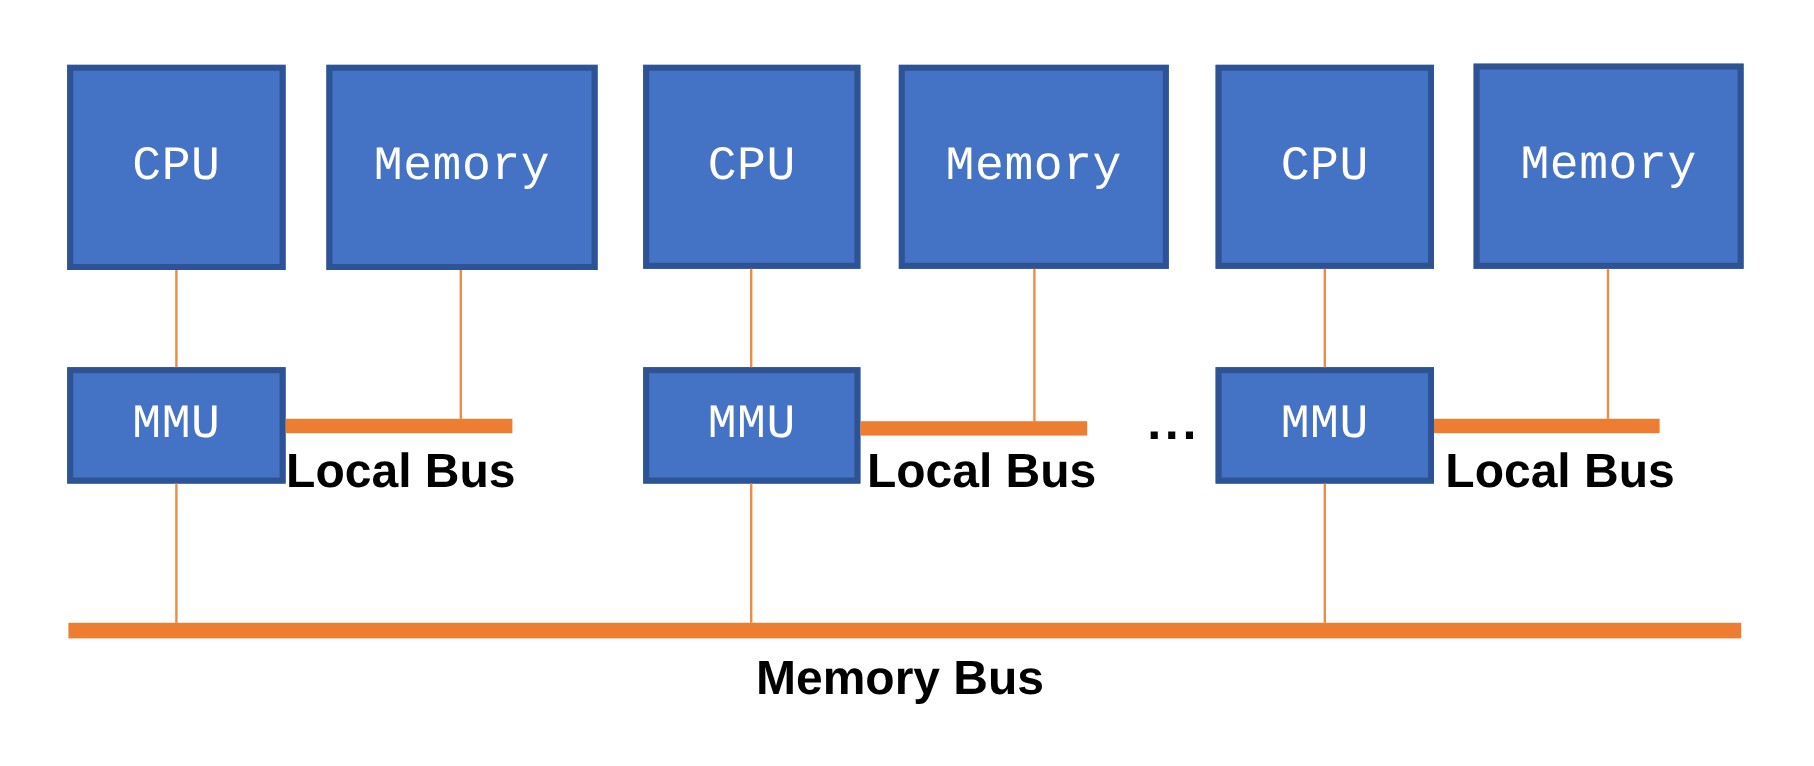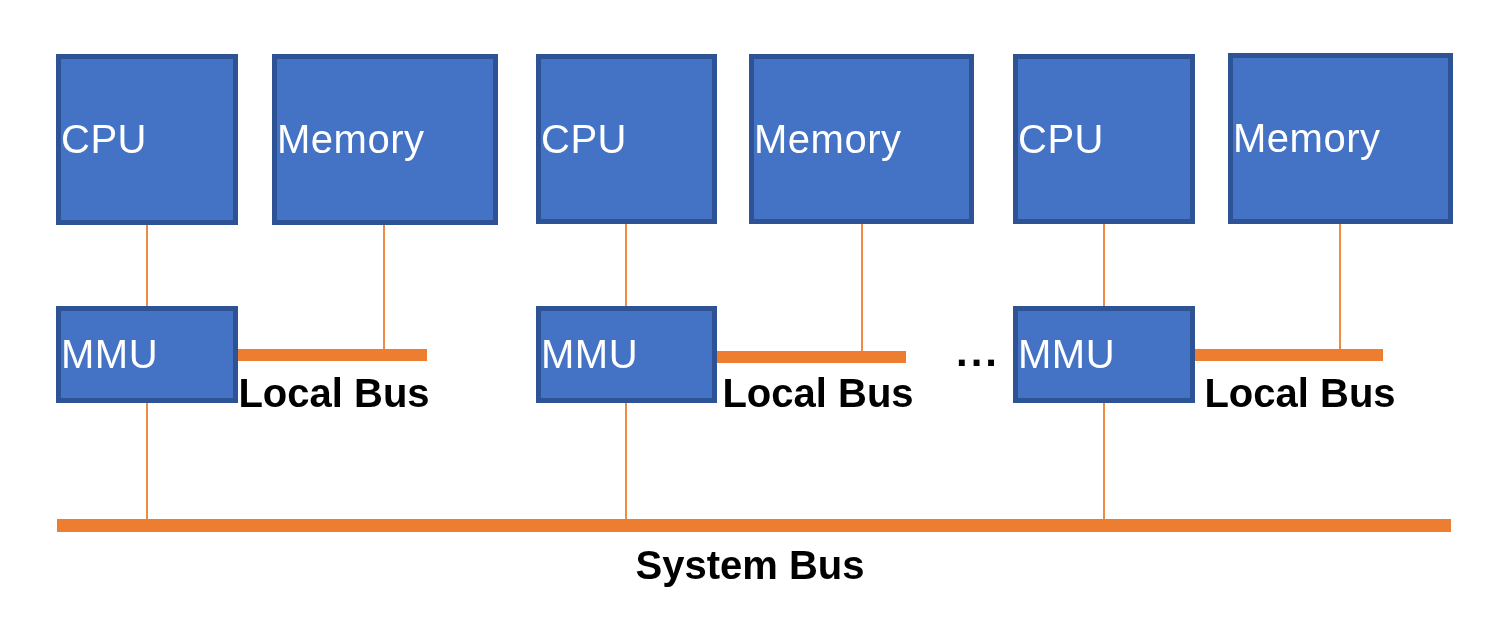--- a/index.html
+++ b/index.html
@@ -24,23 +24,25 @@
     background: var(--background);
     overflow: hidden;
   }
   .box {
     position: absolute;
     background: var(--box-fill);
     border: 5px solid var(--box-border);
     box-sizing: border-box;
     display: flex;
     align-items: center;
+    justify-content: center;
     color: var(--box-text);
     font-size: 40px;
     letter-spacing: 0.5px;
+    font-family: Liberation Mono, monospace;
   }
   .vline {
     position: absolute;
     width: 2px;
     background: var(--connector);
   }
   .bar {
     position: absolute;
     background: var(--bus);
   }
@@ -109,15 +111,15 @@
   <div class="box" style="left:1013px; top:306px; width:182px; height:97px;">
     <span>MMU</span>
   </div>
   <div class="vline" style="left:1103px; top:224px; height:82px;"></div>
   <div class="vline" style="left:1339px; top:224px; height:125px;"></div>
   <div class="bar" style="left:1195px; top:349px; width:188px; height:12px;"></div>
   <div class="bus-label" style="left:1300px; top:373px;">Local Bus</div>
   <div class="vline" style="left:1103px; top:403px; height:116px;"></div>
 
   <div class="bar" style="left:57px; top:519px; width:1394px; height:13px;"></div>
-  <div class="bus-label" style="left:750px; top:545px;">System Bus</div>
+  <div class="bus-label" style="left:750px; top:545px;">Memory Bus</div>
 
 </div>
 
 </body></html>

